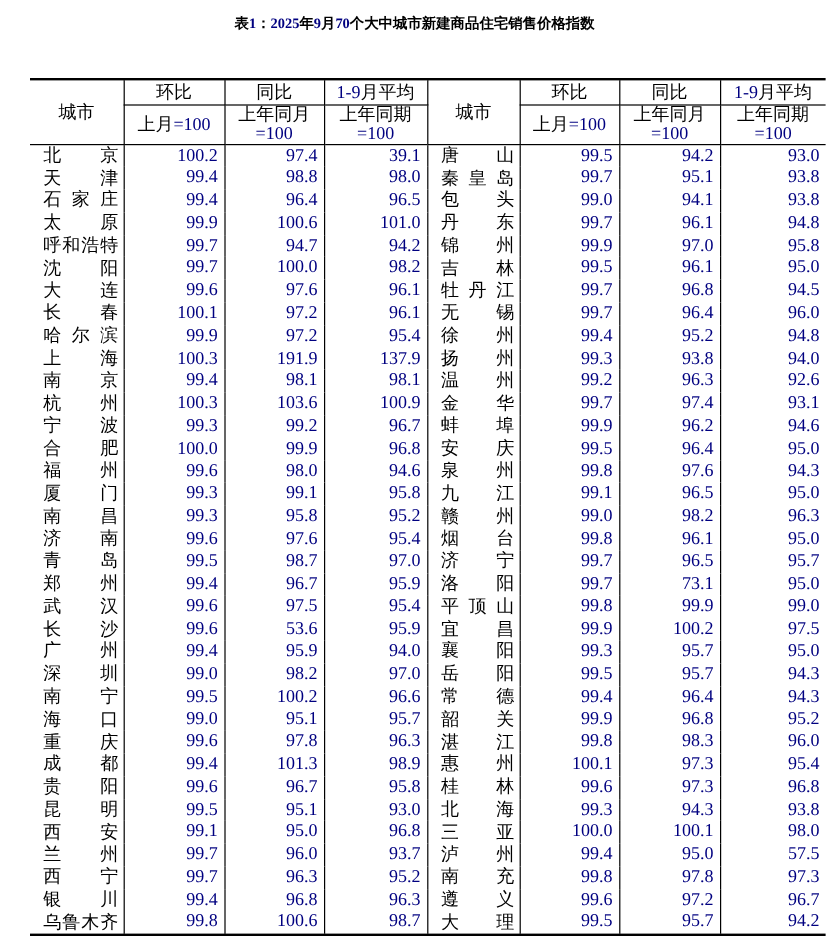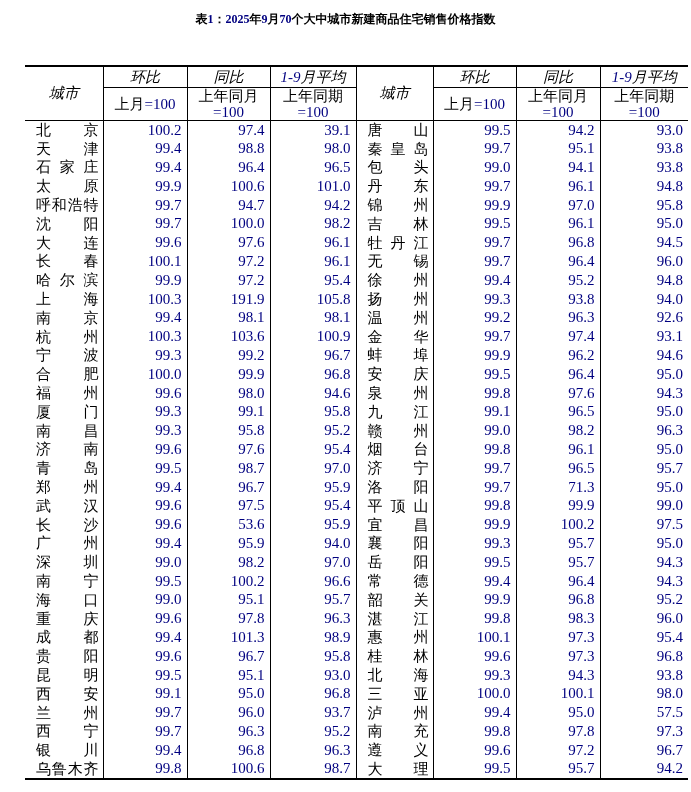--- a/index.html
+++ b/index.html
@@ -15,21 +15,21 @@
   .num { color:var(--num-color); }
   table.stat {
     border-collapse:collapse; table-layout:fixed;
     width:663px; margin:36px 0 0 25px;
     border-top:2px solid var(--line); border-bottom:2px solid var(--line);
   }
   th, td { padding:0; margin:0; overflow:hidden; }
   th { font-weight:normal; font-size:15px; text-align:center; vertical-align:middle; }
   thead th { border-bottom:1px solid var(--line); }
   th.bR, td.bR { border-right:1px solid var(--line); }
-  tr.hTop th { height:20px;font-style:italic; }
+  tr.hTop th { height:20px; }
   tr.hBot th { height:32px; }
   th.sub { white-space:pre-line; line-height:16px; }
   tbody tr { height:18.8px; }
   td { font-size:15px; vertical-align:middle; }
   td.val {
     text-align:right; padding-right:5px;
     color:var(--num-color);
   }
   td.city { color:var(--text); }
   .dist {
@@ -267,21 +267,21 @@
       </tr>
       <tr>
         <td class="city bR">
           <span class="dist">
             <span>上</span>
             <span>海</span>
           </span>
         </td>
         <td class="val bR">100.3</td>
         <td class="val bR">191.9</td>
-        <td class="val bR">105.8</td>
+        <td class="val bR">137.9</td>
         <td class="city bR">
           <span class="dist">
             <span>扬</span>
             <span>州</span>
           </span>
         </td>
         <td class="val bR">99.3</td>
         <td class="val bR">93.8</td>
         <td class="val">94.0</td>
       </tr>
@@ -475,21 +475,21 @@
         <td class="val bR">99.4</td>
         <td class="val bR">96.7</td>
         <td class="val bR">95.9</td>
         <td class="city bR">
           <span class="dist">
             <span>洛</span>
             <span>阳</span>
           </span>
         </td>
         <td class="val bR">99.7</td>
-        <td class="val bR">71.3</td>
+        <td class="val bR">73.1</td>
         <td class="val">95.0</td>
       </tr>
       <tr>
         <td class="city bR">
           <span class="dist">
             <span>武</span>
             <span>汉</span>
           </span>
         </td>
         <td class="val bR">99.6</td>

